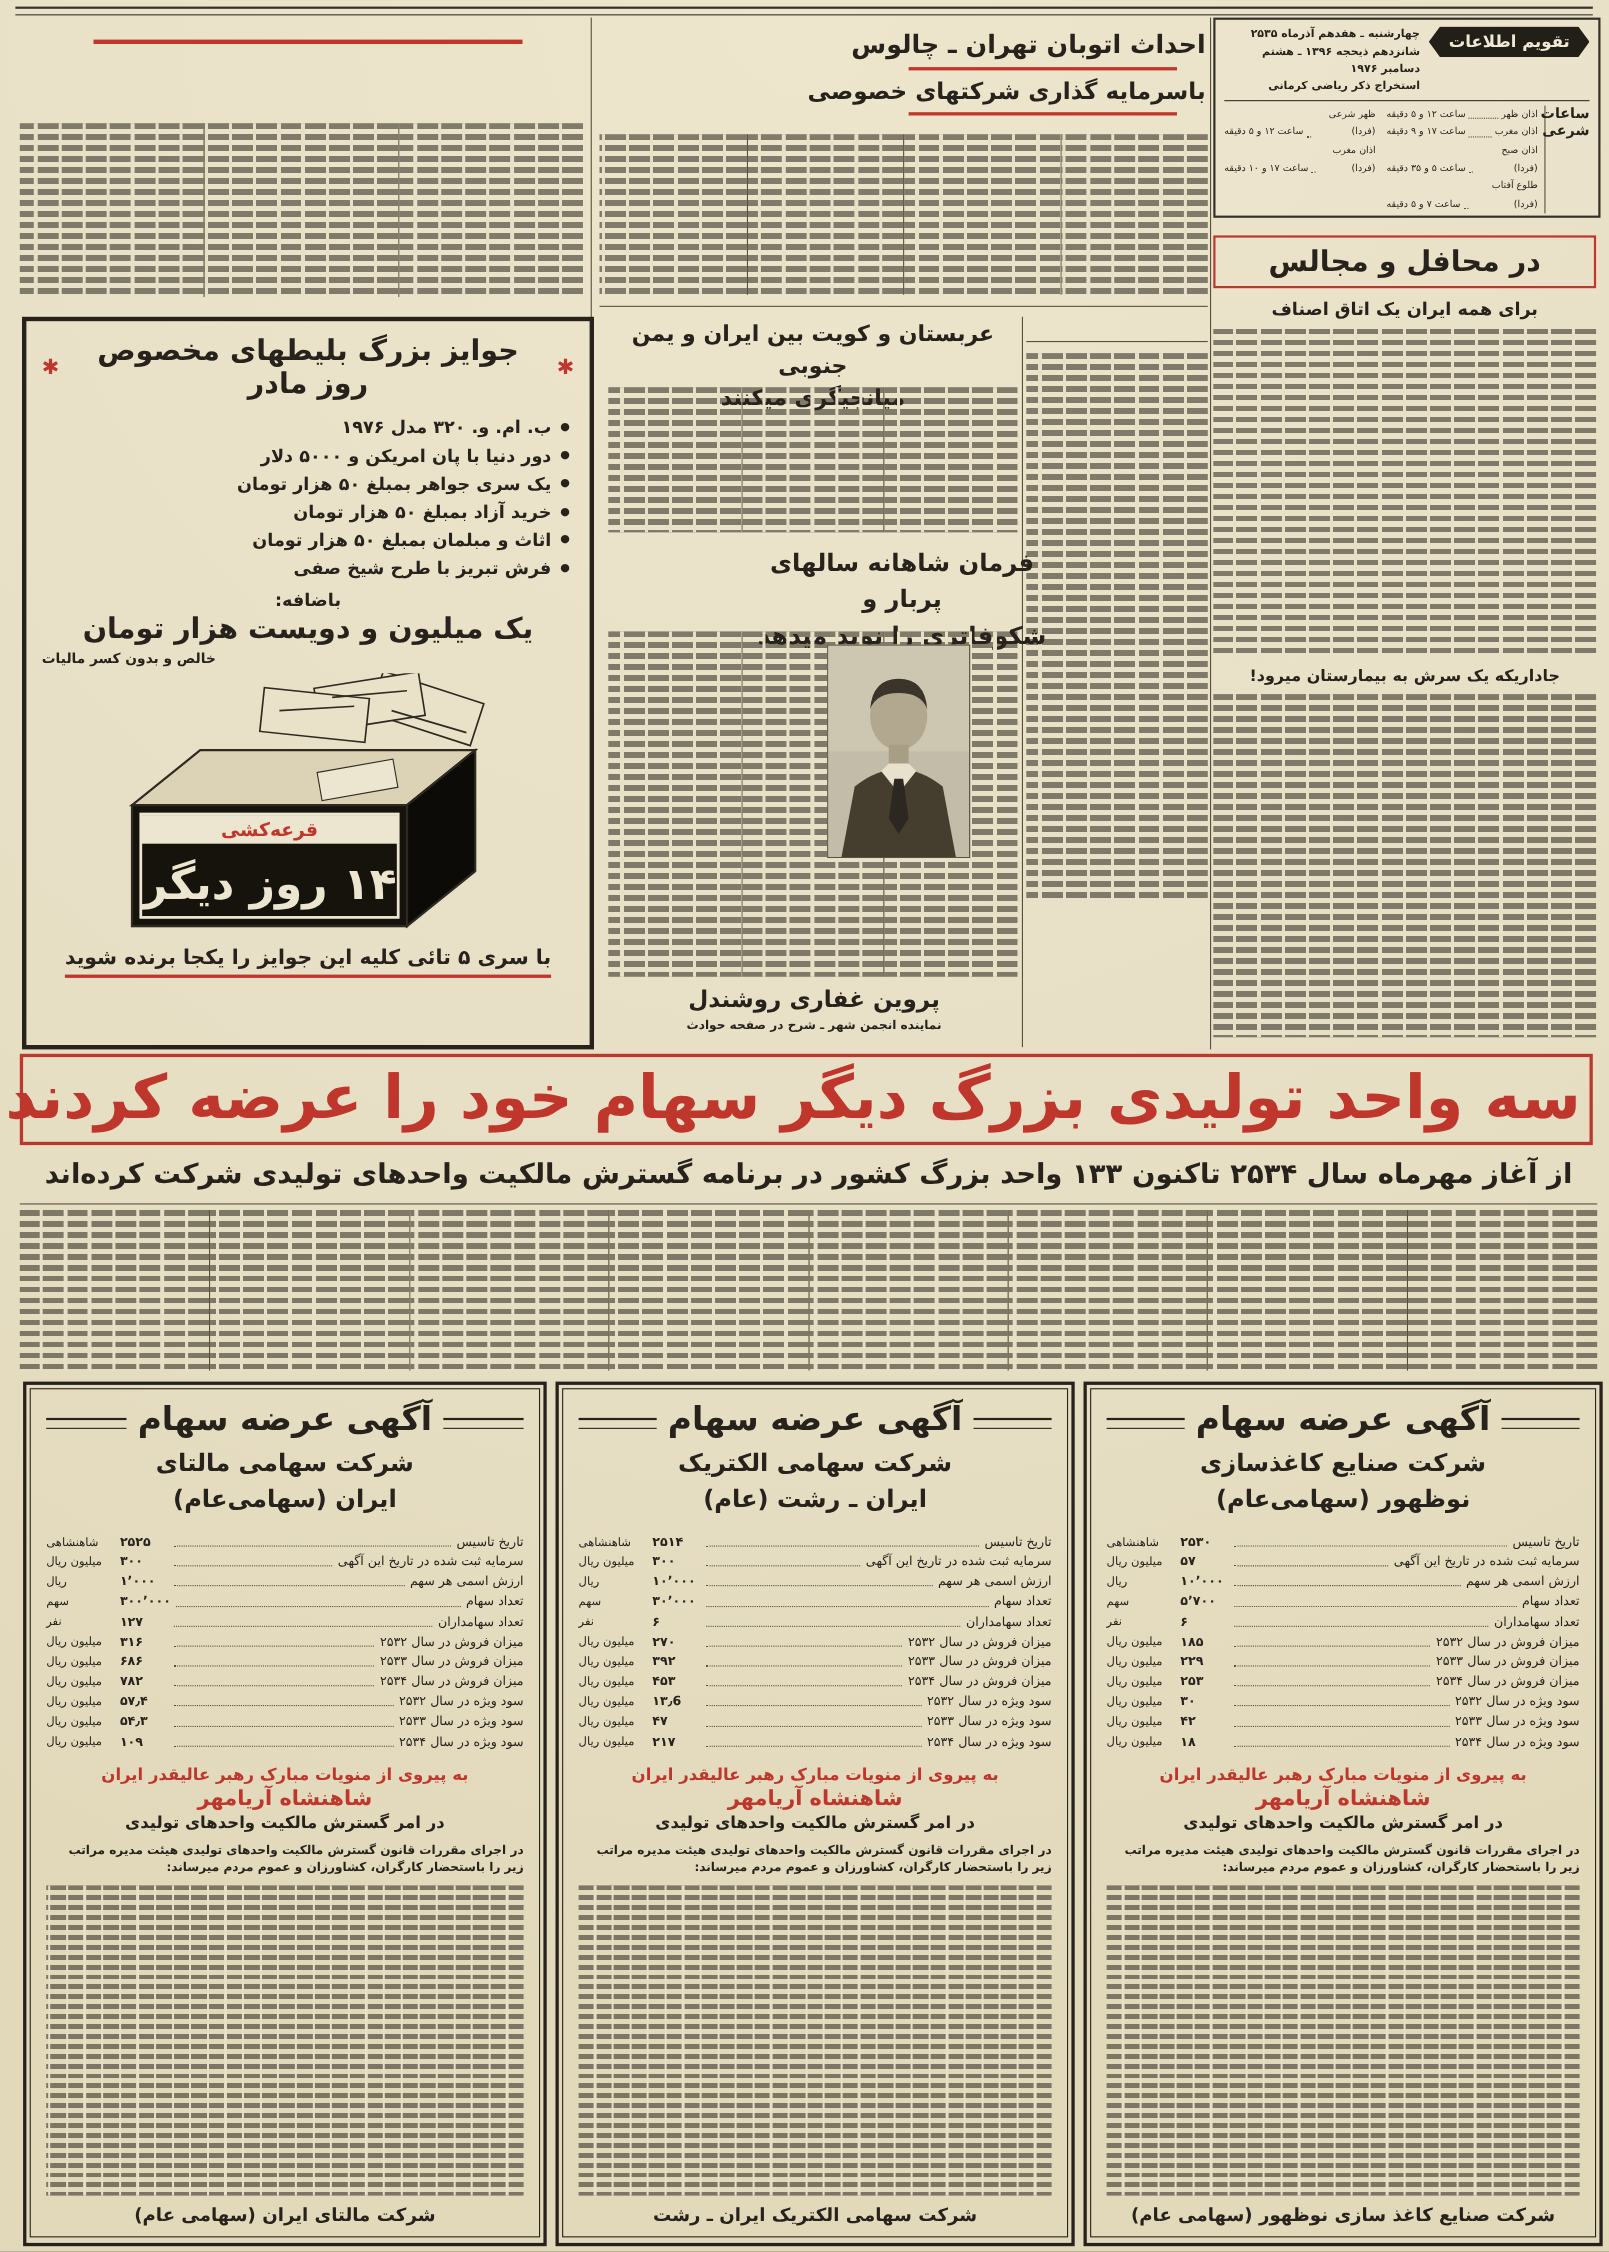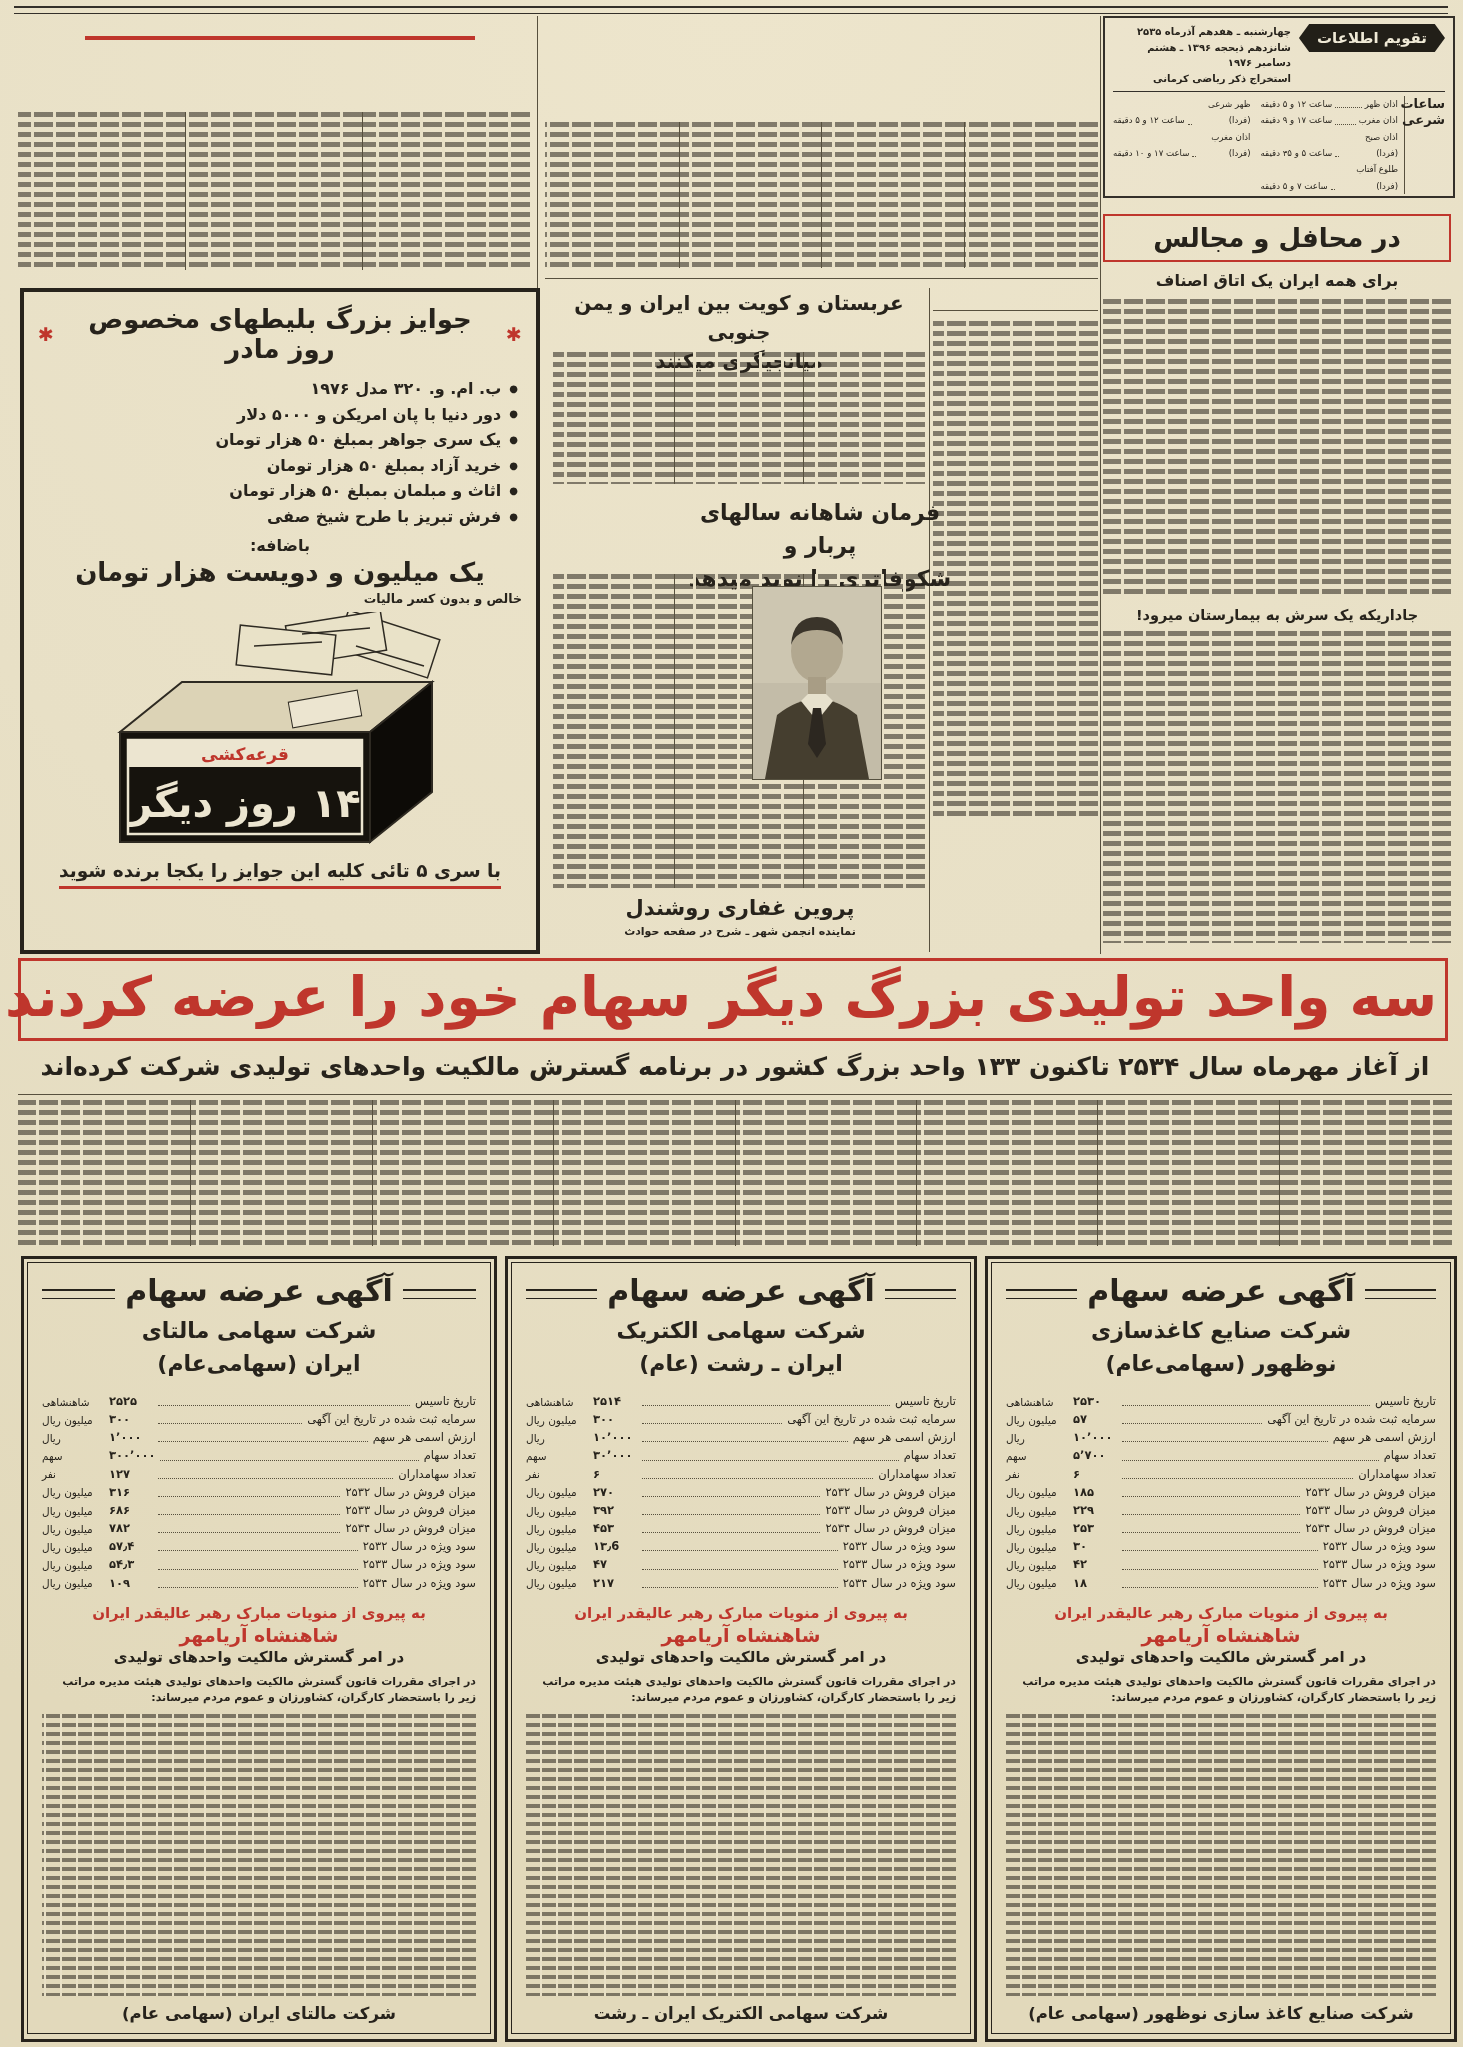--- a/index.html
+++ b/index.html
@@ -67,21 +67,21 @@
 
   
   .prizebox{border:4px solid #27231c;padding:12px 14px;}
   .prize-title{display:flex;align-items:center;gap:8px;font-size:26px;font-weight:800;text-align:center;justify-content:center;}
   .pstar{color:var(--red);font-size:19px;}
   .prize-items{margin:12px 4px 6px;}
   .prize-row{display:flex;align-items:center;gap:8px;font-size:16px;font-weight:700;line-height:1.6;}
   .prize-row::before{content:"●";font-size:10px;color:#27231c;}
   .plus-label{font-size:16px;font-weight:800;text-align:center;margin:6px 0 2px;}
   .prize-amount{font-size:26px;font-weight:800;text-align:center;}
-  .prize-note{font-size:12.5px;font-weight:700;text-align:right;margin:4px 0 6px;}
+  .prize-note{font-size:12.5px;font-weight:700;text-align:left;margin:4px 0 6px;}
   .prize-footer{font-size:18.5px;font-weight:800;text-align:center;}
   .prize-footer span{display:inline-block;border-bottom:3px solid var(--red);padding-bottom:5px;}
 
   
   .banner{border:3px solid var(--red);text-align:center;padding:6px 8px 10px;}
   .banner-h{color:var(--red);font-size:55px;font-weight:800;line-height:1.1;white-space:nowrap;}
   .subbanner{font-size:25px;font-weight:800;text-align:center;}
 
   
   .adbox{border:3px solid #27231c;}
@@ -154,20 +154,26 @@
 
   <div class="time-row">
     <span class="t-label">اذان مغرب (فردا)</span>
     <span class="t-dots"></span>
     <span class="t-value">ساعت ۱۷ و ۱۰ دقیقه</span>
   </div>
 </div>
     </div>
   </section>
 
+  <section class="hw abs" style="left:800px;top:28px;width:296px;">
+    <div class="hw-l1">احداث اتوبان تهران ـ چالوس</div>
+    <div class="hw-underline"></div>
+    <div class="hw-l2">باسرمایه گذاری شرکتهای خصوصی</div>
+    <div class="hw-underline"></div>
+  </section>
 
   <section class="abs" style="left:30px;top:30px;width:500px;">
     <div class="loan-under"></div>
   </section>
 
   <section class="cols abs" style="left:18px;top:112px;width:512px;height:158px;">
     <div class="col sim"></div>
     <div class="col sim"></div>
     <div class="col sim"></div>
   </section>

